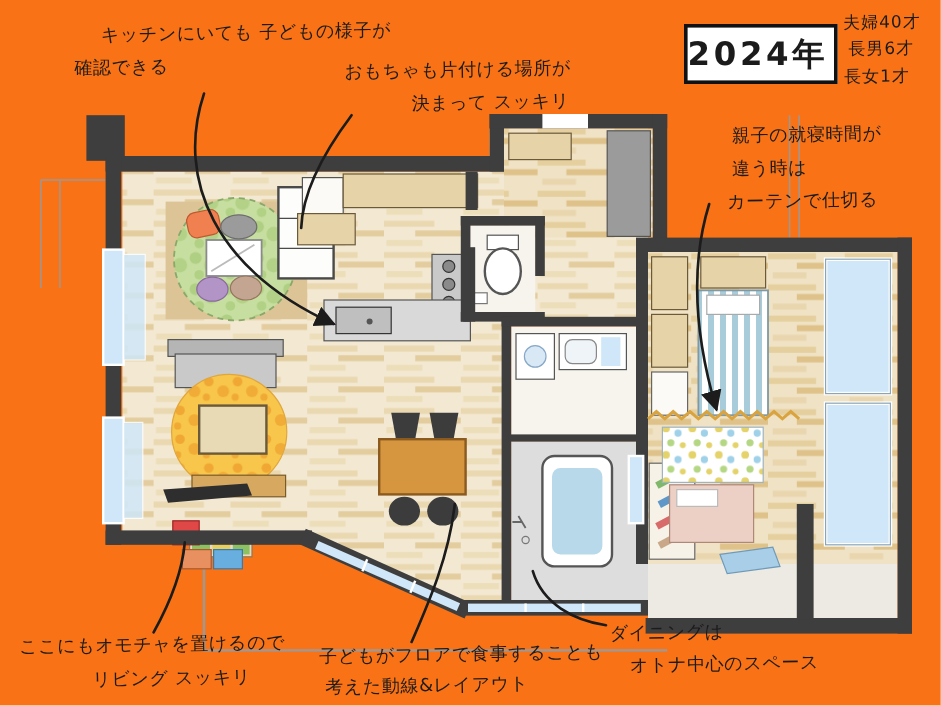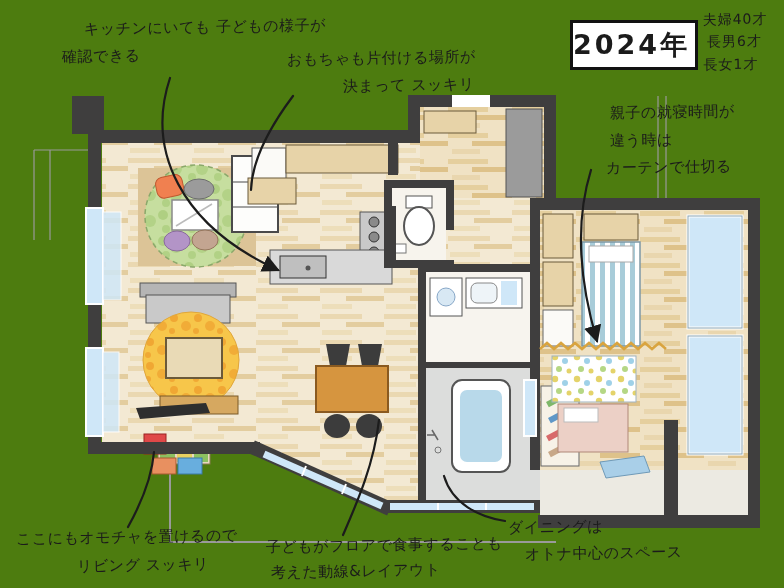--- a/index.html
+++ b/index.html
@@ -1,16 +1,16 @@
 <!DOCTYPE html>
 <html><head>
 <meta charset="utf-8">
 <style>
   html,body{margin:0;padding:0;background:#ffffff;}
-  .canvas{position:relative;width:784px;height:588px;background:#4d7c0f;overflow:hidden;
+  .canvas{position:relative;width:784px;height:588px;background:#f97316;overflow:hidden;
           font-family:"DejaVu Sans",sans-serif;color:#1b1b1b;}
   .plan-svg{position:absolute;left:0;top:0;}
   .note{position:absolute;font-size:15px;line-height:1.2;white-space:nowrap;
         transform:rotate(-1deg);letter-spacing:0.5px;}
   .year-box{position:absolute;left:570px;top:20px;width:122px;height:44px;
             border:3px solid #111;display:flex;align-items:center;justify-content:flex-start;
             font-size:27px;font-weight:bold;letter-spacing:3px;background:#fff;}
   .family{position:absolute;left:703px;top:8px;font-size:14px;line-height:1.6;
           transform:rotate(-1deg);letter-spacing:1px;}
   .family div{white-space:nowrap;}

